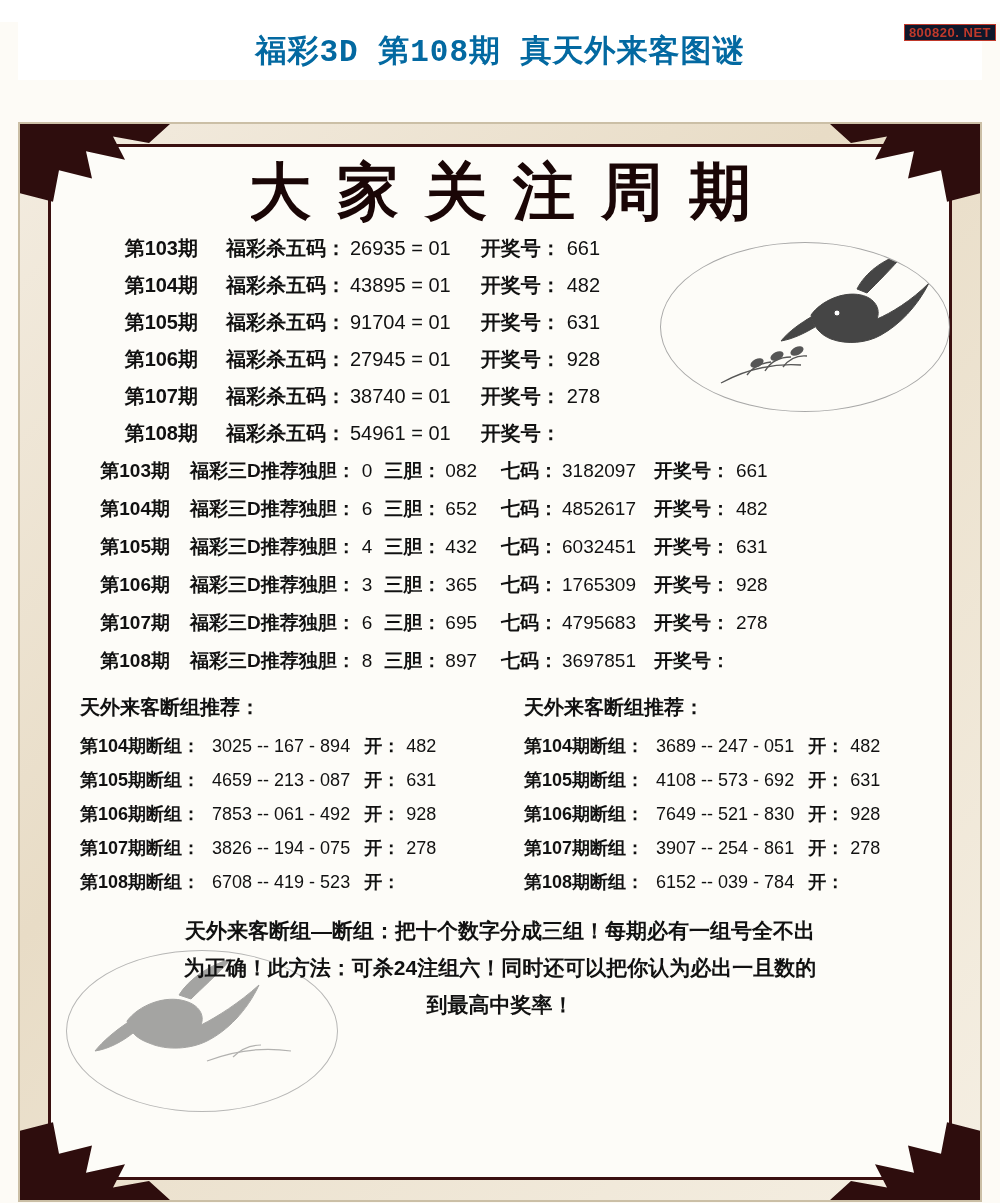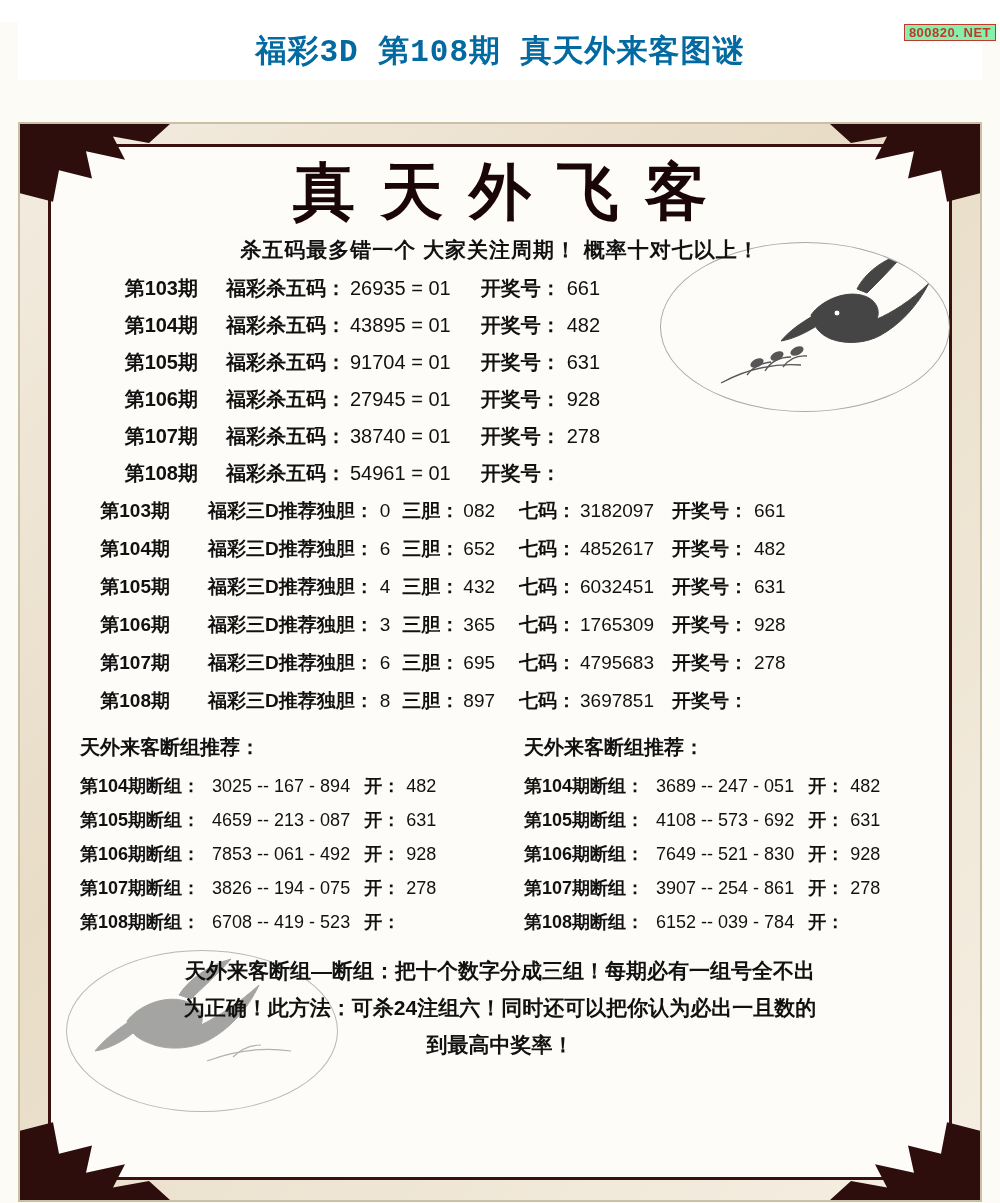--- a/index.html
+++ b/index.html
@@ -25,21 +25,21 @@
   .watermark {
     position: absolute;
     top: 2px;
     right: 4px;
     font-size: 13px;
     font-weight: bold;
     color: #c0392b;
     border: 1px solid #c0392b;
     padding: 0px 4px;
     letter-spacing: 0.5px;
-    background: #86efac;
+    background: #0f172a;
     z-index: 50;
     font-family: "Liberation Sans", sans-serif;
   }
   
   .header-band {
     position: relative;
     margin: 22px 18px 0 18px;
     height: 58px;
     background: #ffffff;
     display: flex;
@@ -176,21 +176,21 @@
   }
   .dan-row {
     display: flex;
     align-items: center;
     font-size: 19px;
     color: #111;
     padding: 6px 0;
     white-space: nowrap;
   }
   .dan-row .d-issue { width: 104px; text-align: right; font-weight: bold; }
-  .dan-row .d-label { margin-left: 38px; font-weight: bold; text-align: center; }
+  .dan-row .d-label { margin-left: 20px; font-weight: bold; text-align: center; }
   .dan-row .d-one { margin-left: 6px; }
   .dan-row .d-san-l { margin-left: 12px; font-weight: bold; }
   .dan-row .d-san { margin-left: 4px; }
   .dan-row .d-qi-l { margin-left: 24px; font-weight: bold; }
   .dan-row .d-qi { margin-left: 4px; }
   .dan-row .d-open-l { margin-left: 18px; font-weight: bold; }
   .dan-row .d-open { margin-left: 6px; }
   
   .cols {
     display: flex;
@@ -282,22 +282,21 @@
         </g>
         <g fill="none" stroke="#666" stroke-width="1.2" opacity=".7">
           <path d="M140 110 C166 100, 196 96, 224 100"></path>
           <path d="M166 106 C174 98, 184 94, 194 94"></path>
         </g>
       </svg>
     </div>
 
     <div class="content">
 
-      <div class="brush-title">真天外飞客</div>
-      <div class="subtitle">杀五码最多错一个 大家关注周期！ 概率十对七以上！</div>
+      <div class="brush-title">大家关注周期</div>
 
       <div class="kill-list">
         <div class="kill-row">
           <span class="c-issue">第103期</span>
           <span class="c-label">福彩杀五码：</span>
           <span class="c-nums">26935 = 01</span>
           <span class="c-open">开奖号：</span>
           <span class="c-openval">661</span>
         </div>
         <div class="kill-row">

